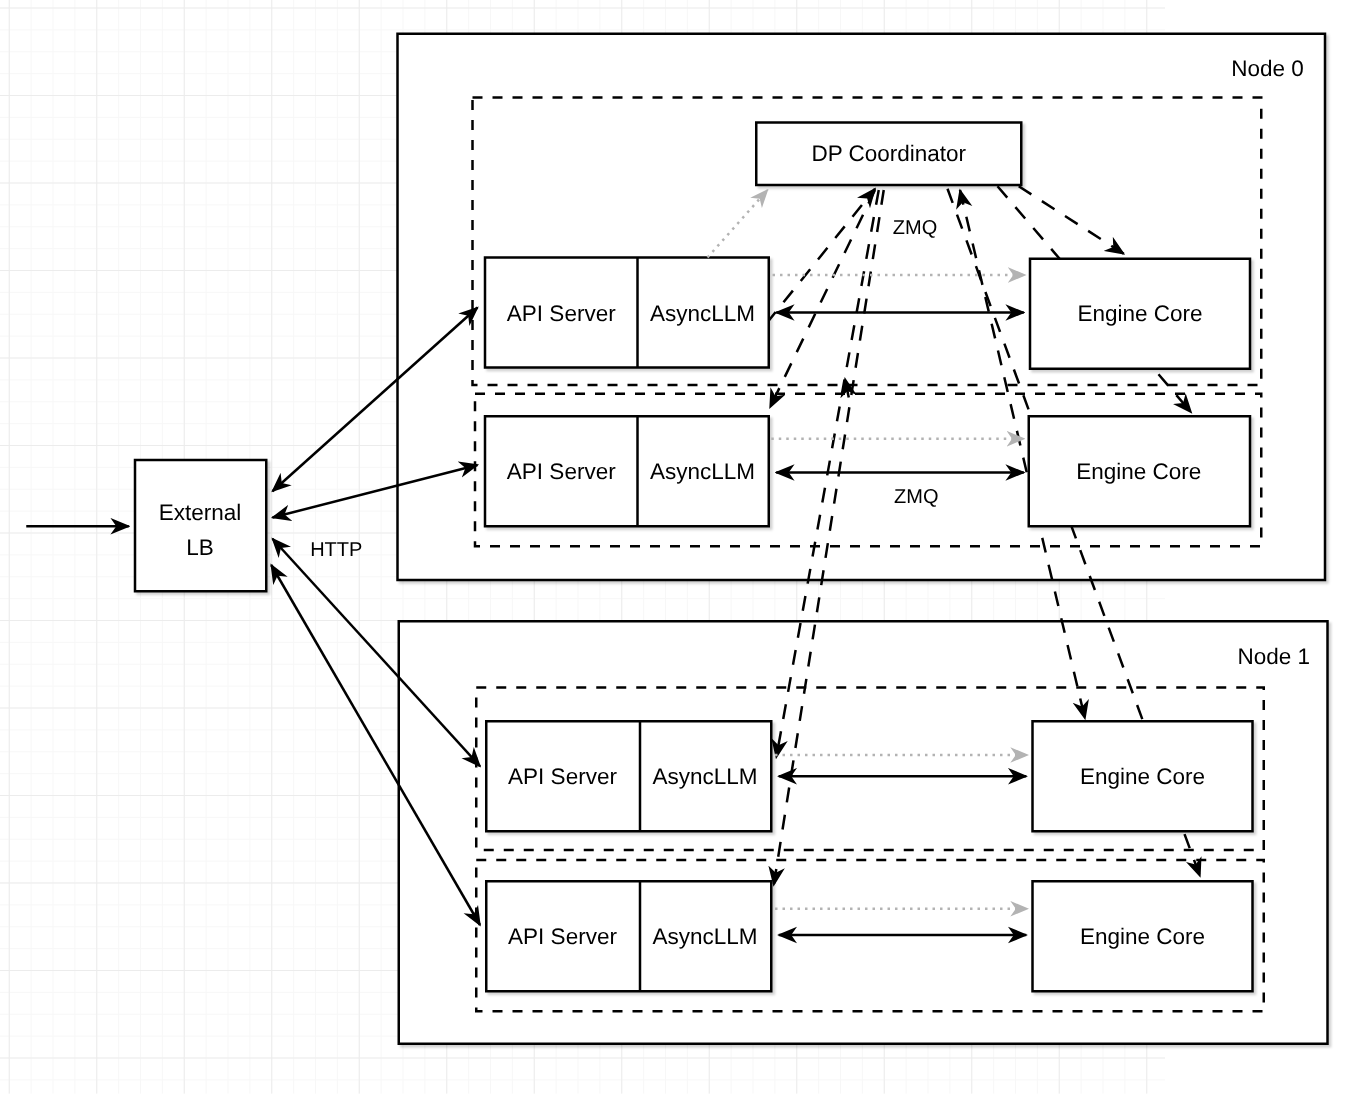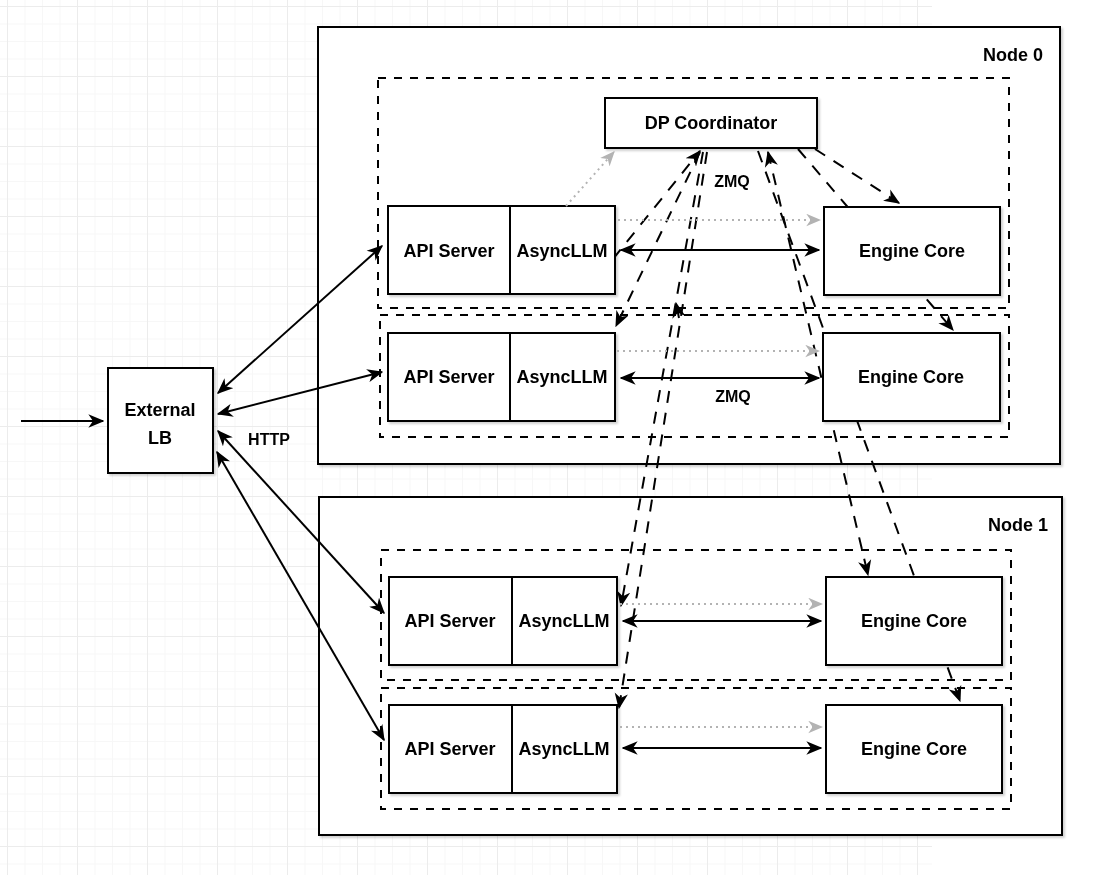--- a/index.html
+++ b/index.html
@@ -11,21 +11,20 @@
   .canvas{
     position:relative;width:932px;height:875px;
     background-color:#ffffff;
     background-image:
       linear-gradient(to right, #ececec 1px, transparent 1px),
       linear-gradient(to bottom, #ececec 1px, transparent 1px),
       linear-gradient(to right, #f7f7f7 1px, transparent 1px),
       linear-gradient(to bottom, #f7f7f7 1px, transparent 1px);
     background-size:70px 70px,70px 70px,17.5px 17.5px,17.5px 17.5px;
     background-position:7px 6px,7px 6px,7px 6px,7px 6px;
-    font-weight:bold;
   }
   svg{position:absolute;left:0;top:0;}
   .node-rect{fill:#ffffff;stroke:#000000;stroke-width:2;filter:drop-shadow(2px 2px 1px rgba(0,0,0,0.18));}
   .group-rect{fill:none;stroke:#000000;stroke-width:2;stroke-dasharray:8 8;}
   .box{fill:#ffffff;stroke:#000000;stroke-width:2;filter:drop-shadow(2px 2px 1px rgba(0,0,0,0.18));}
   .divider{stroke:#000000;stroke-width:2;}
   .dashed-link{stroke:#000000;stroke-width:2;fill:none;stroke-dasharray:12 10;}
   .solid-link{stroke:#000000;stroke-width:2;fill:none;}
   .dotted-link{stroke:#b3b3b3;stroke-width:2;fill:none;stroke-dasharray:2 4;}
   text{fill:#000000;}

